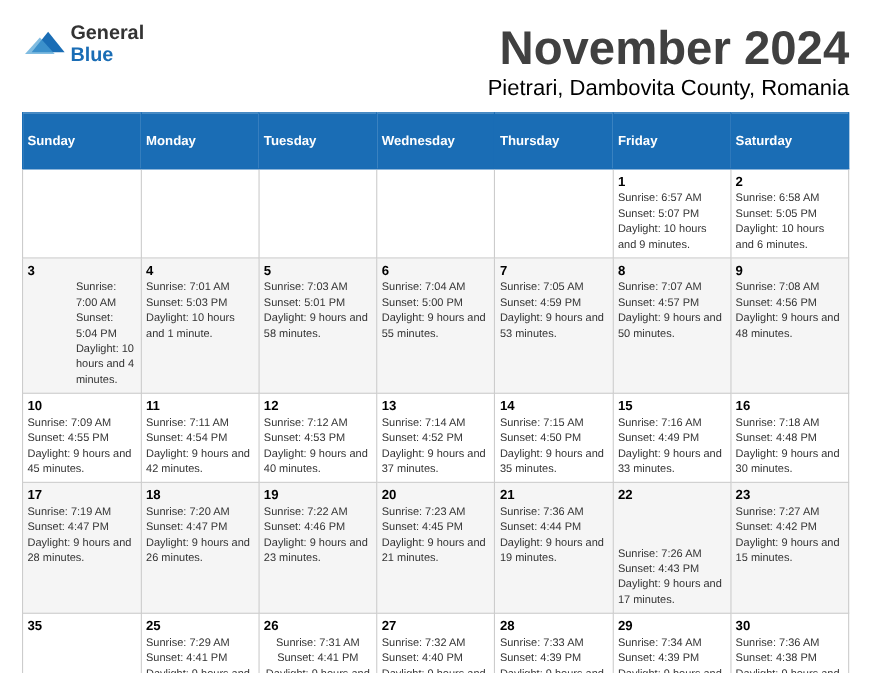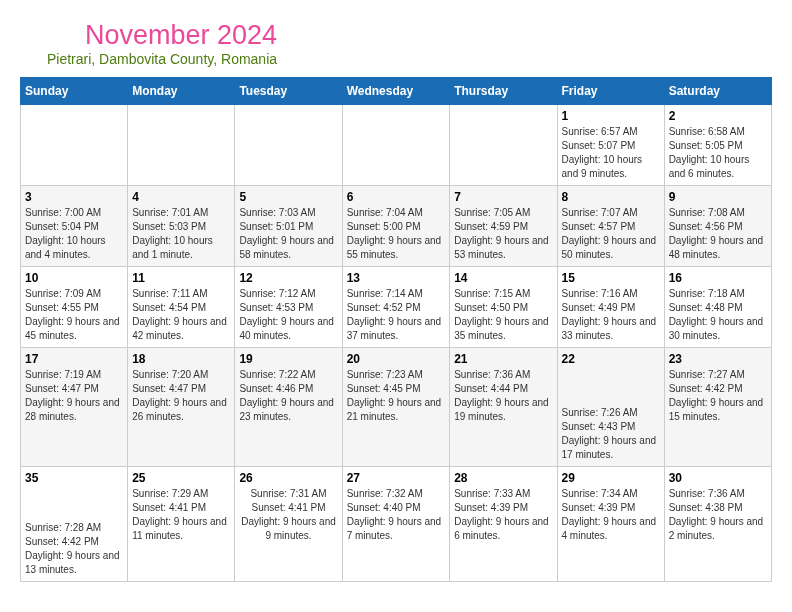--- a/index.html
+++ b/index.html
@@ -29,38 +29,38 @@
     .logo-general { color: #333; }
     .logo-blue { color: #1a6db5; }
     .logo-icon {
       width: 40px;
       height: 30px;
     }
     .title-block {
       text-align: right;
     }
     .month-title {
-      font-size: 27px;
-      font-weight: normal;
-      color: #ec4899;
+      font-size: 43px;
+      font-weight: bold;
+      color: #404040;
     }
     .location {
-      font-size: 14px;
-      color: #4d7c0f;
+      font-size: 20px;
+      color: #000000;
       margin-left: 27px;
     }
     .calendar {
       width: 100%;
       border-collapse: collapse;
       font-size: 11px;
     }
     .calendar th {
       background: #1a6db5;
       color: #fff;
-      padding: 6px 4px;
+      padding: 18px 4px;
       text-align: left;
       font-size: 12px;
       border: 1px solid #1a6db5;
     }
     .calendar td {
       border: 1px solid #ccc;
       vertical-align: top;
       padding: 4px;
       width: 108px;
       min-height: 80px;
@@ -79,20 +79,30 @@
       font-size: 10px;
       color: #333;
       line-height: 1.4;
     }
     .empty { background: #fff !important; }
   </style>
 </head>
 <body>
 
 <div class="header">
+  <div class="logo">
+    <svg class="logo-icon" viewBox="0 0 50 40">
+      <polygon points="30,5 50,30 10,30" fill="#1a6db5"></polygon>
+      <polygon points="20,12 38,32 2,32" fill="#4a9fd4" opacity="0.7"></polygon>
+    </svg>
+    <div class="logo-text">
+      <span class="logo-general">General</span><br>
+      <span class="logo-blue">Blue</span>
+    </div>
+  </div>
   <div class="title-block">
     <div class="month-title">November 2024</div>
     <div class="location">Pietrari, Dambovita County, Romania</div>
   </div>
 </div>
 
 <table class="calendar">
   <thead>
     <tr>
     <th>Sunday</th>
@@ -120,21 +130,21 @@
         <td>
           <span class="day-num">2</span>
           <div class="day-info" style="white-space: pre-line;">Sunrise: 6:58 AM
 Sunset: 5:05 PM
 Daylight: 10 hours and 6 minutes.</div>
         </td>
       </tr>
       <tr>
         <td>
           <span class="day-num">3</span>
-          <div class="day-info" style="white-space: pre-line;">Sunrise: 7:00 AM
+          <div class="day-info" style="white-space: pre-line; margin-left: 44px;">Sunrise: 7:00 AM
 Sunset: 5:04 PM
 Daylight: 10 hours and 4 minutes.</div>
         </td>
         <td>
           <span class="day-num">4</span>
           <div class="day-info" style="white-space: pre-line;">Sunrise: 7:01 AM
 Sunset: 5:03 PM
 Daylight: 10 hours and 1 minute.</div>
         </td>
         <td>

